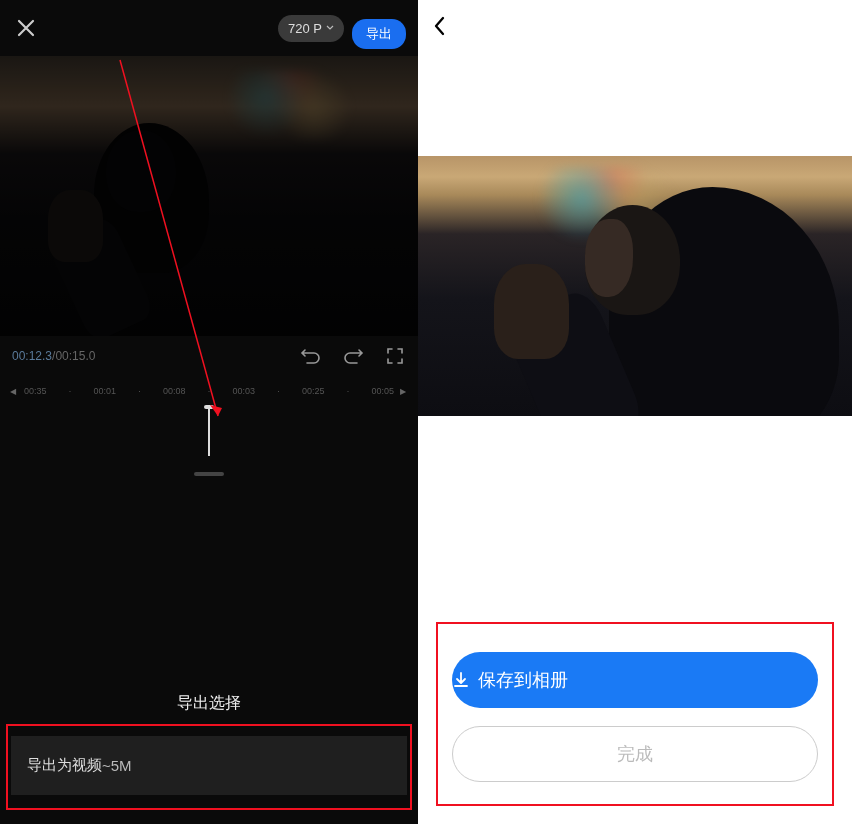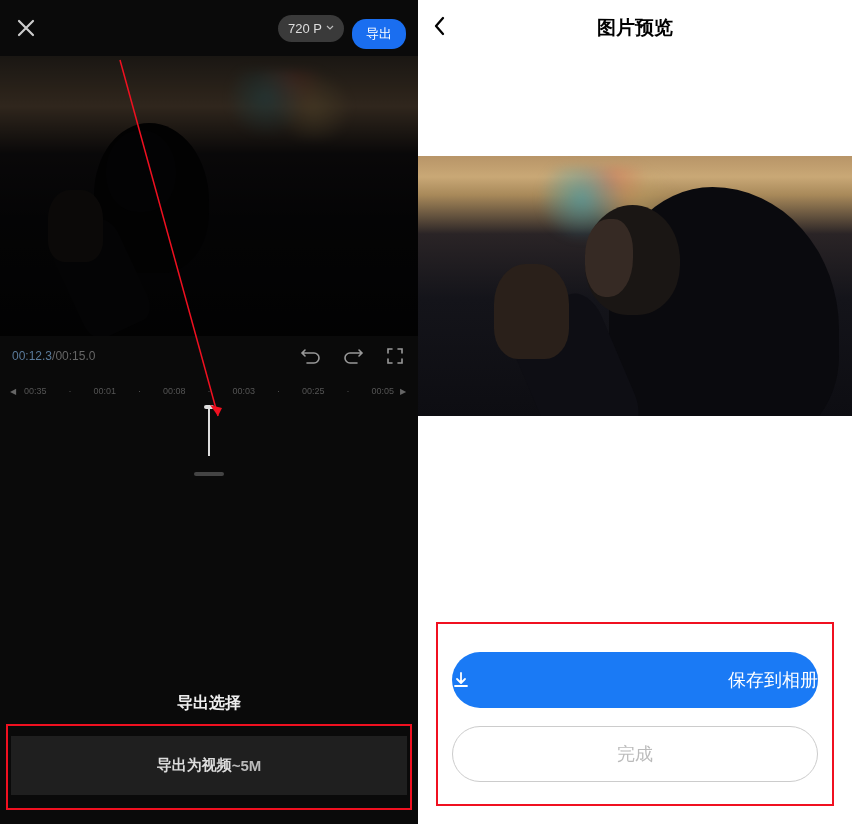--- a/index.html
+++ b/index.html
@@ -30,24 +30,24 @@
 
 .timeline-ruler { height: 30px; display: flex; align-items: center; justify-content: space-between; padding: 0 10px; color: #555; font-size: 9px; }
 .ruler-tick { flex: 1; text-align: center; }
 .timeline-arrow { width: 8px; color: #666; font-size: 8px; }
 
 .timeline-area { height: 80px; position: relative; }
 .playhead { position: absolute; left: 50%; top: 0; width: 2px; height: 50px; background: #ddd; transform: translateX(-50%); }
 .playhead::before { content: ""; position: absolute; top: -1px; left: -4px; width: 10px; height: 4px; background: #ddd; border-radius: 2px; }
 .drag-handle { position: absolute; left: 50%; bottom: 10px; width: 30px; height: 4px; background: #444; border-radius: 2px; transform: translateX(-50%); }
 
-.export-section { position: absolute; bottom: 0; left: 0; right: 0; font-weight: bold; }
+.export-section { position: absolute; bottom: 0; left: 0; right: 0; }
 .export-title { text-align: center; color: #eee; font-size: 16px; padding: 8px 0 10px; }
 .export-box { margin: 0 6px 14px; border: 2px solid #f01020; padding: 5px 3px 8px; }
-.export-option { background: #1f1f1f; color: #ddd; font-size: 15px; padding: 20px 16px; display: flex; justify-content: center; align-items: center; margin: 5px 0; }
+.export-option { background: #1f1f1f; color: #ddd; font-size: 15px; padding: 20px 16px; display: flex; justify-content: flex-start; align-items: center; margin: 5px 0; }
 .export-size { color: #bbb; }
 
 
 .arrow-left { position: absolute; top: 58px; left: 118px; width: 110px; height: 370px; pointer-events: none; }
 
 
 .right-panel { width: 434px; height: 824px; background: #fff; position: relative; }
 .right-topbar { height: 56px; display: flex; align-items: center; padding: 0 14px; }
 .back-arrow { width: 28px; color: #000; }
 .right-title { flex: 1; text-align: center; font-size: 19px; font-weight: 700; color: #000; padding-right: 28px; }
@@ -56,21 +56,21 @@
 .preview-img .sil2 { position: absolute; left: 8%; bottom: 0; width: 95%; height: 90%; }
 .sil2 .hair2 { position: absolute; left: 38%; top: 2%; width: 230px; height: 260px; background: #0a0a0e; border-radius: 45% 55% 35% 25%; }
 .sil2 .head2 { position: absolute; left: 32%; top: 10%; width: 95px; height: 110px; background: #1a1614; border-radius: 50% 50% 45% 45%; }
 .sil2 .face { position: absolute; left: 32%; top: 16%; width: 48px; height: 78px; background: #362a24; border-radius: 48% 40% 50% 42%; }
 .sil2 .hands2 { position: absolute; left: 10%; top: 35%; width: 75px; height: 95px; background: #2a201a; border-radius: 42% 42% 32% 32%; }
 .sil2 .arm2 { position: absolute; left: 18%; top: 50%; width: 95px; height: 150px; background: #0e0e14; border-radius: 22%; transform: rotate(-23deg); }
 
 .arrow-right { position: absolute; top: 60px; left: 335px; width: 280px; height: 460px; pointer-events: none; }
 
 .right-bottom-box { position: absolute; bottom: 18px; left: 18px; right: 18px; border: 2px solid #f01020; padding: 28px 14px 22px; }
-.save-btn { background: #1a7af5; color: #fff; font-size: 18px; height: 56px; border-radius: 28px; display: flex; align-items: center; justify-content: space-between; gap: 8px; margin-bottom: 18px; }
+.save-btn { background: #1a7af5; color: #fff; font-size: 18px; height: 56px; border-radius: 28px; display: flex; align-items: center; justify-content: flex-start; gap: 8px; margin-bottom: 18px; }
 .done-btn { background: #fff; color: #bbb; font-size: 18px; height: 56px; border-radius: 28px; border: 1px solid #ccc; display: flex; align-items: center; justify-content: center; }
 </style>
 </head>
 <body>
 
 <div class="left-panel">
   <div class="left-topbar">
     <div class="close-x">
       <svg width="20" height="20" viewBox="0 0 20 20">
           <path d="M3 3 L17 17 M17 3 L3 17" stroke="#ccc" stroke-width="2.2" fill="none" stroke-linecap="round"></path>
@@ -163,21 +163,20 @@
   </svg>
 </div>
 
 <div class="right-panel">
   <div class="right-topbar">
     <div class="back-arrow">
       <svg width="14" height="22" viewBox="0 0 14 22">
           <path d="M11 3 L4 11 L11 19" stroke="#000" stroke-width="2.3" fill="none" stroke-linecap="round" stroke-linejoin="round"></path>
         </svg>
     </div>
-    <div class="right-title">图片预览</div>
   </div>
 
   <div class="preview-img">
     <div class="bokeh2"></div>
     <div class="sil2">
       <div class="hair2"></div>
       <div class="arm2"></div>
       <div class="head2"></div>
       <div class="face"></div>
       <div class="hands2"></div>

